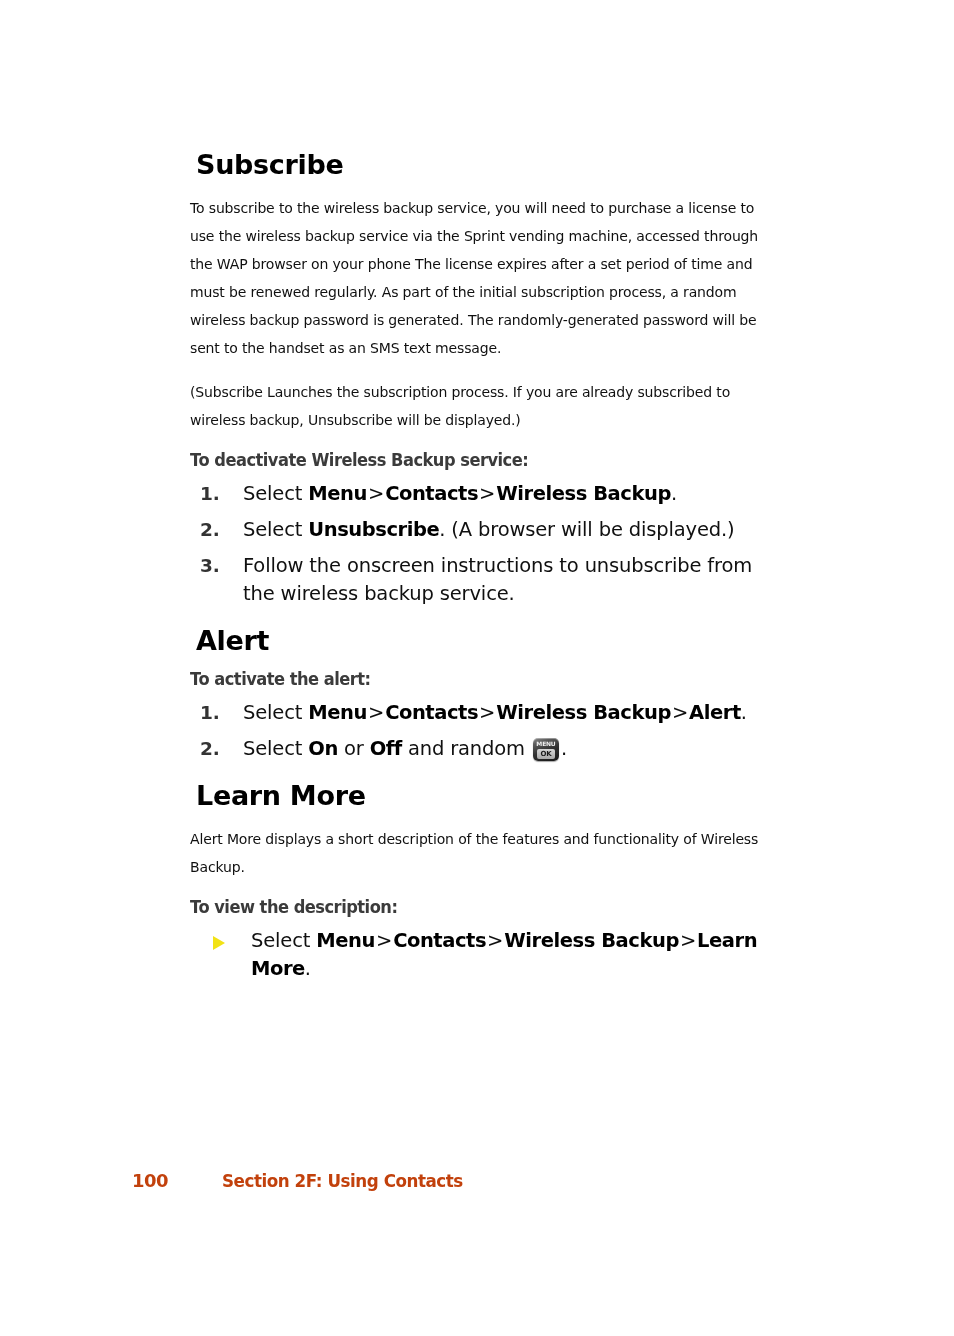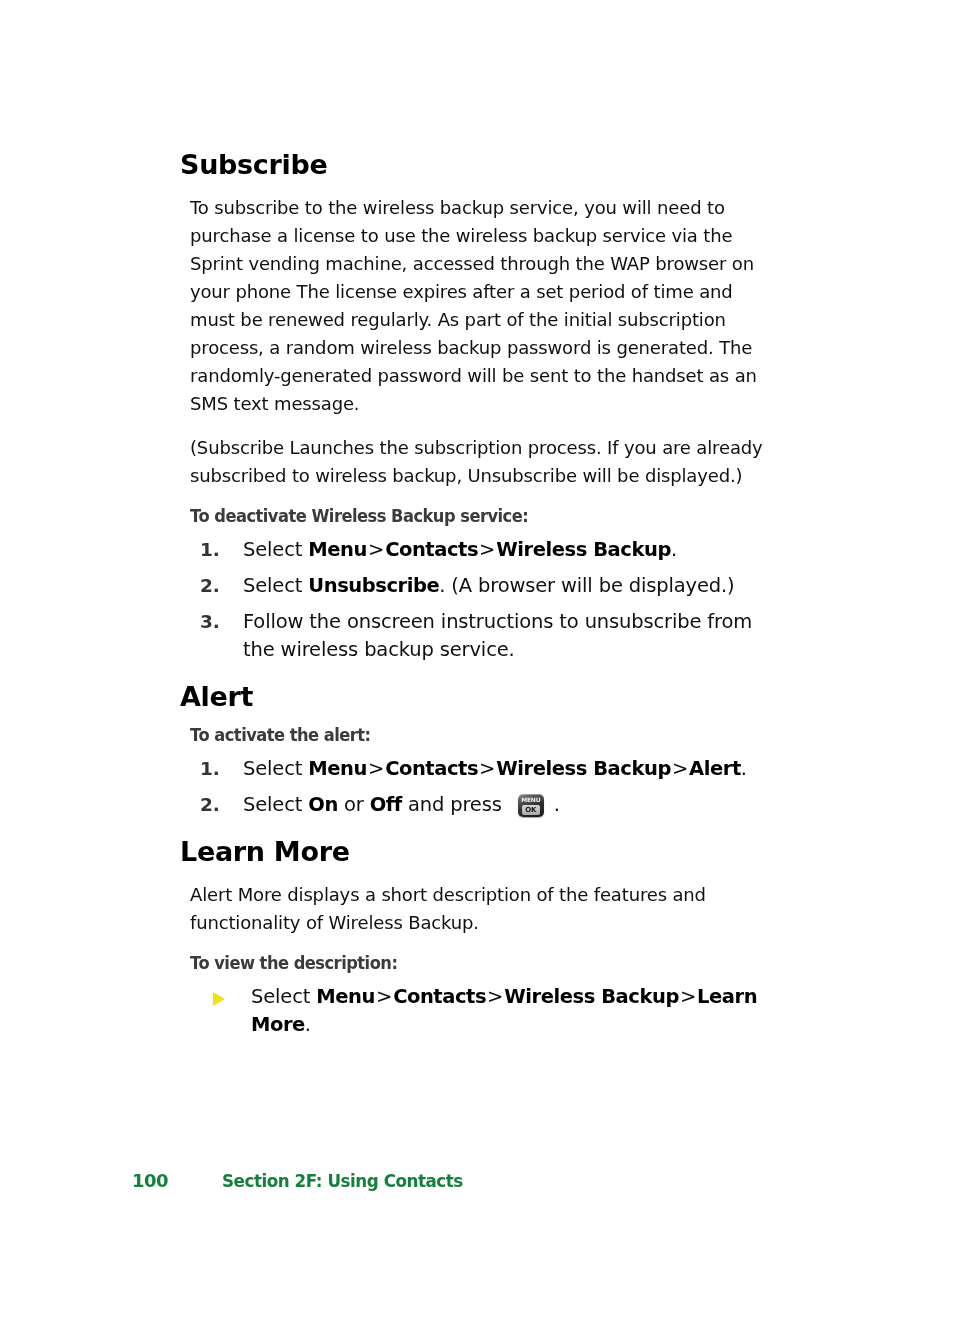--- a/index.html
+++ b/index.html
@@ -30,38 +30,38 @@
     left: 180px;
     top: 150px;
     width: 610px;
   }
 
   h1.section-heading {
     font-family: "DejaVu Sans", sans-serif;
     font-size: 27px;
     font-weight: bold;
     color: #000000;
-    margin: 0 0 14px 0;
+    margin: 0 0 14px 16px;
     letter-spacing: -0.3px;
     line-height: 1.1;
   }
 
   .sec-alert h1.section-heading,
   .sec-learnmore h1.section-heading {
     margin-top: 0;
   }
 
   .body-block {
     margin-left: 10px;
     width: 596px;
   }
 
   p.body-text {
     font-family: "DejaVu Sans", sans-serif;
-    font-size: 18px;
+    font-size: 14px;
     line-height: 28px;
     color: #101010;
     margin: 0 17px 16px 0;
     letter-spacing: -0.15px;
   }
 
   h2.sub-heading {
     font-family: "DejaVu Sans", sans-serif;
     font-size: 17.5px;
     font-weight: bold;
@@ -135,21 +135,21 @@
   span.sep {
     font-weight: normal;
     padding: 0 1px;
   }
 
   .key-icon {
     display: inline-block;
     width: 26px;
     height: 23px;
     vertical-align: -6px;
-    margin: 0 10px;
+    margin: 0 2px;
     border-radius: 5px;
     background: linear-gradient(160deg, #8e8e8e 0%, #5b5b5b 22%, #303030 55%, #171717 100%);
     box-shadow: inset 0 1px 0 rgba(255,255,255,0.35), 0 1px 1px rgba(0,0,0,0.35);
     position: relative;
     overflow: hidden;
   }
   .key-icon .k-menu {
     position: absolute;
     top: 2px;
     left: 0;
@@ -179,21 +179,21 @@
     letter-spacing: -0.2px;
   }
 
   .footer {
     position: absolute;
     left: 132px;
     top: 1170px;
     font-family: "DejaVu Sans", sans-serif;
     font-size: 18px;
     font-weight: bold;
-    color: #15803d;
+    color: #c2410c;
     letter-spacing: -0.5px;
     white-space: nowrap;
   }
   .footer .pg-num {
     display: inline-block;
     width: 90px;
   }
   .footer .pg-label {
     display: inline-block;
     transform: scaleX(0.93);
@@ -243,21 +243,21 @@
         <h2 class="sub-heading">To activate the alert:</h2>
 
         <ol class="steps">
           <li>
             <span class="step-num">1.</span>
             <span>Select </span><b class="ui-term">Menu</b><span class="sep">&gt;</span><b class="ui-term">Contacts</b><span class="sep">&gt;</span><b class="ui-term">Wireless Backup</b><span class="sep">&gt;</span><b class="ui-term">Alert</b><span>.</span>
           </li>
 
           <li>
             <span class="step-num">2.</span>
-            <span>Select </span><b class="ui-term">On</b><span> or </span><b class="ui-term">Off</b><span> and press </span><span class="key-icon"><span class="k-menu">MENU</span><span class="k-ok">OK</span></span><span>.</span>
+            <span>Select </span><b class="ui-term">On</b><span> or </span><b class="ui-term">Off</b><span> and random </span><span class="key-icon"><span class="k-menu">MENU</span><span class="k-ok">OK</span></span><span>.</span>
           </li>
         </ol>
       </div>
     </section>
 
     <section class="sec-learnmore">
       <h1 class="section-heading">Learn More</h1>
 
       <div class="body-block">
         <p class="body-text">Alert More displays a short description of the features and functionality of Wireless Backup.</p>

